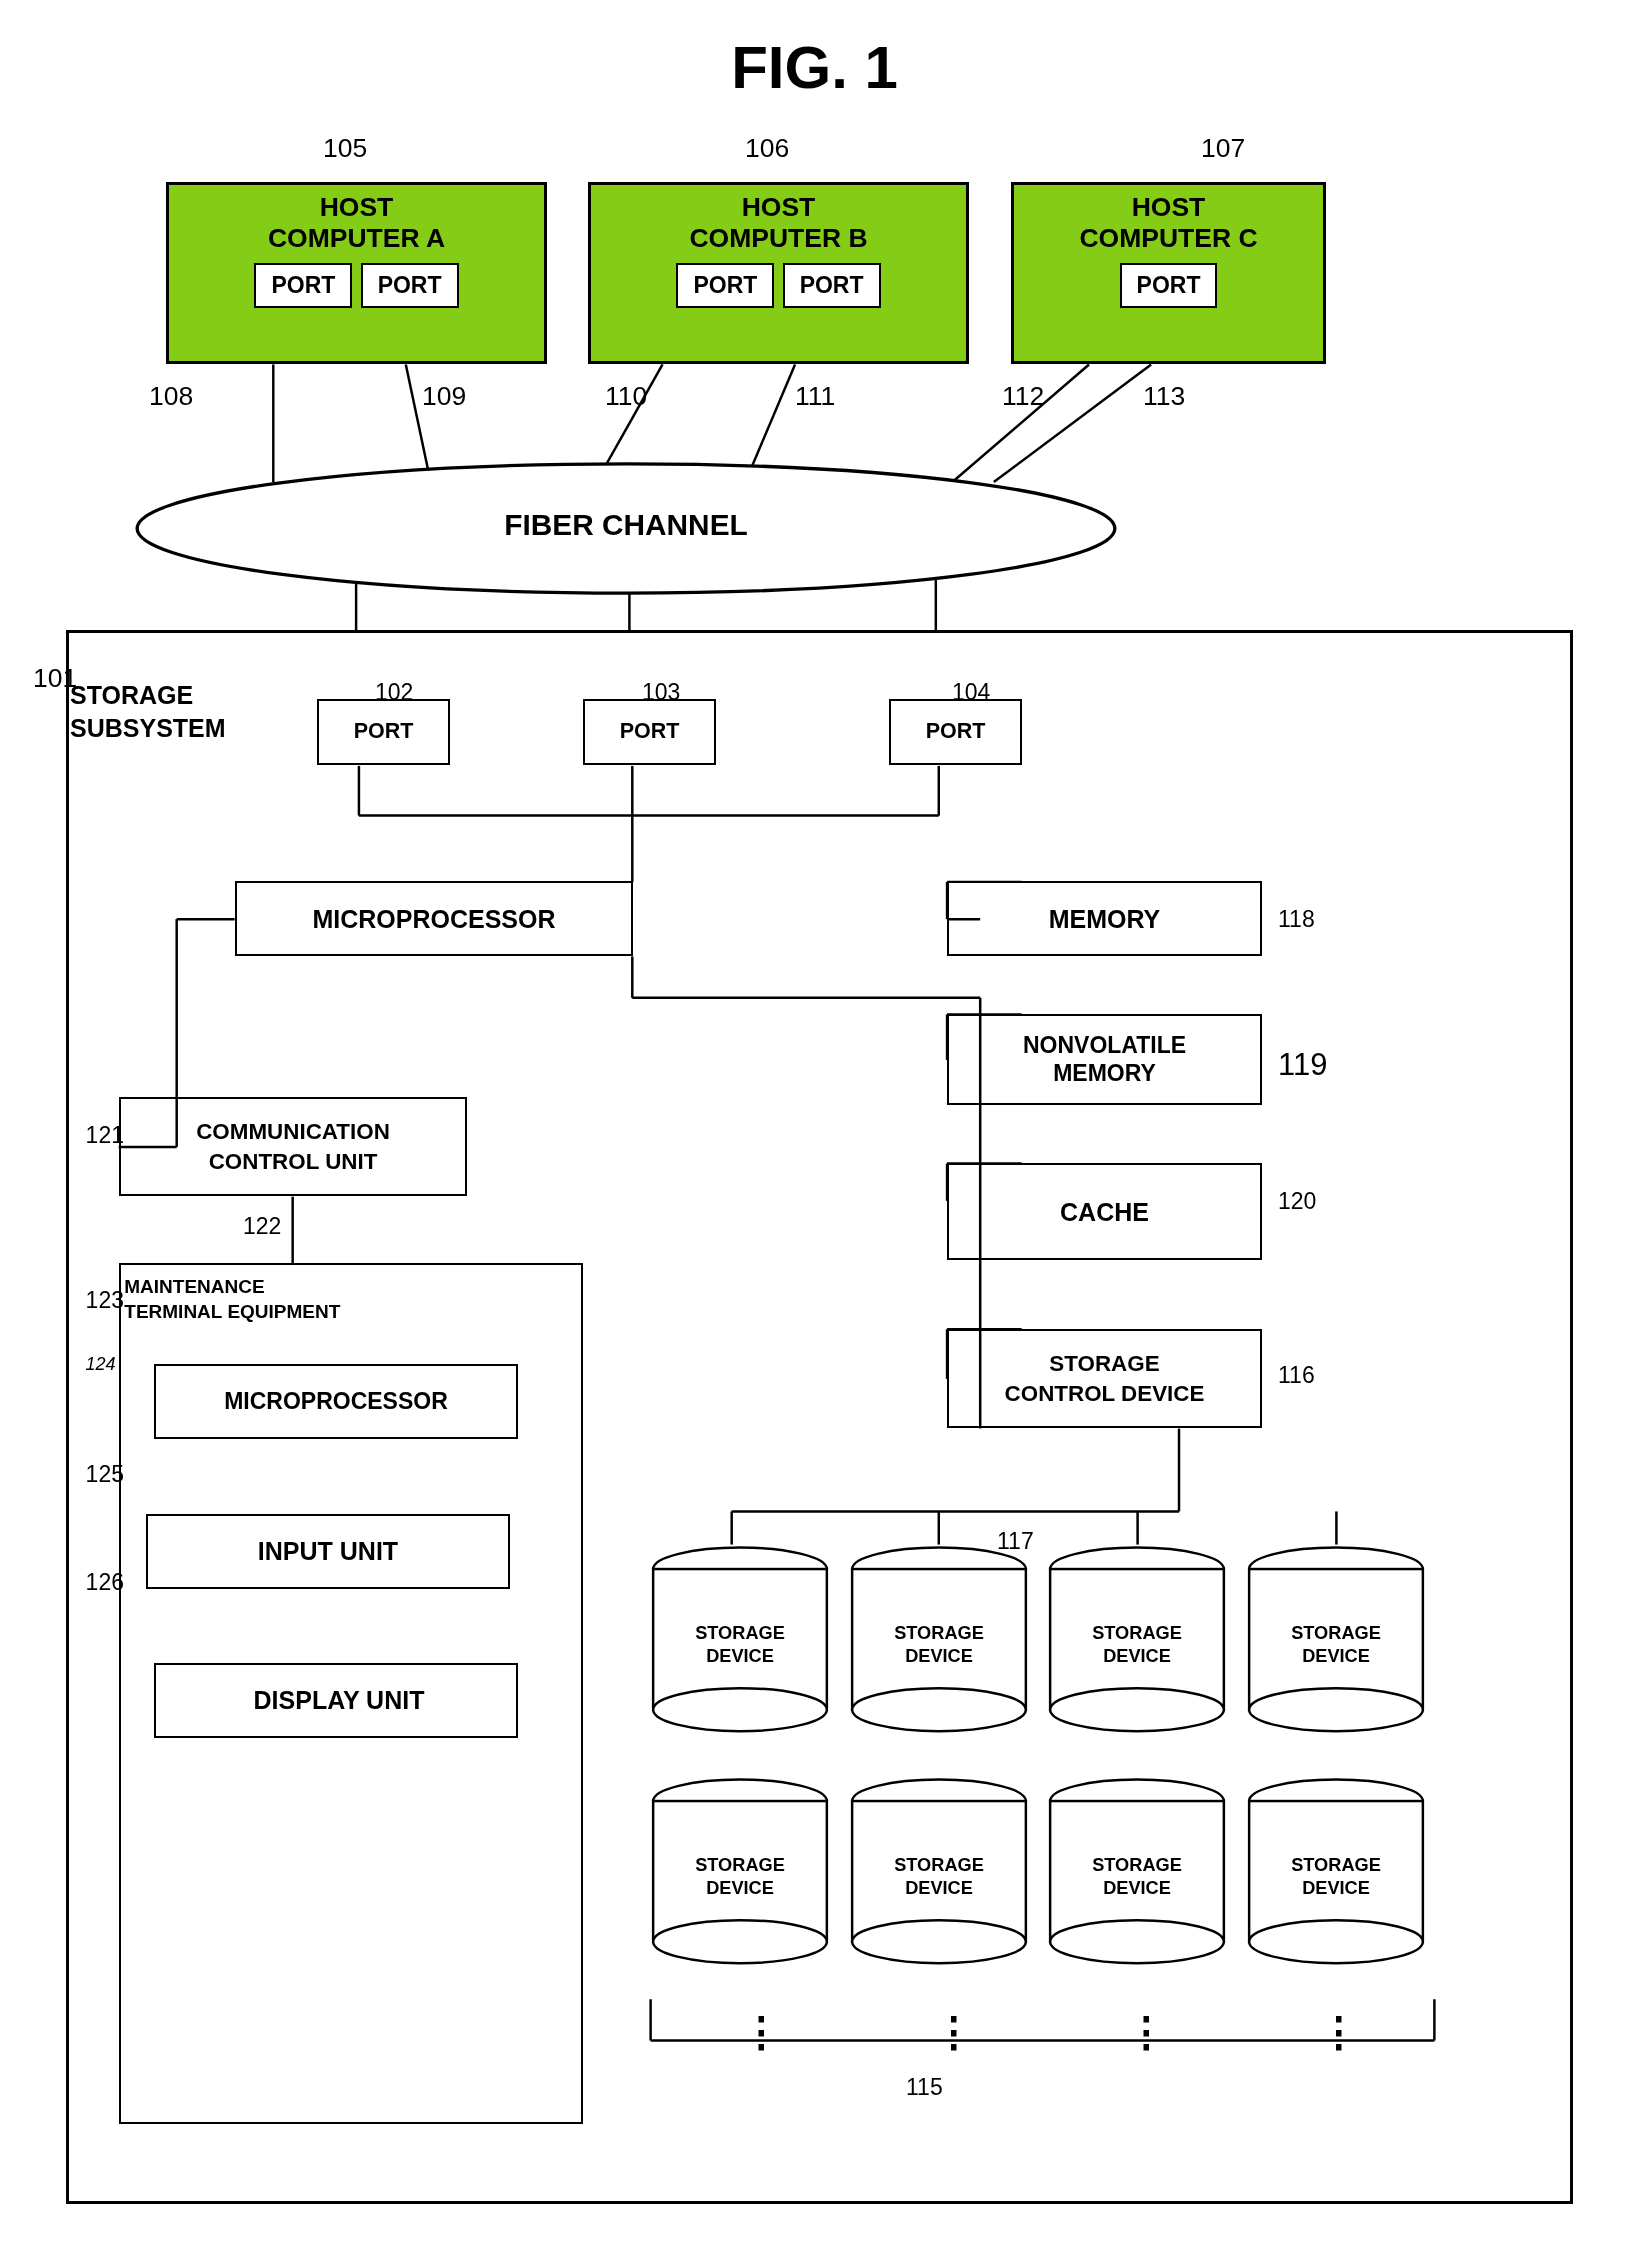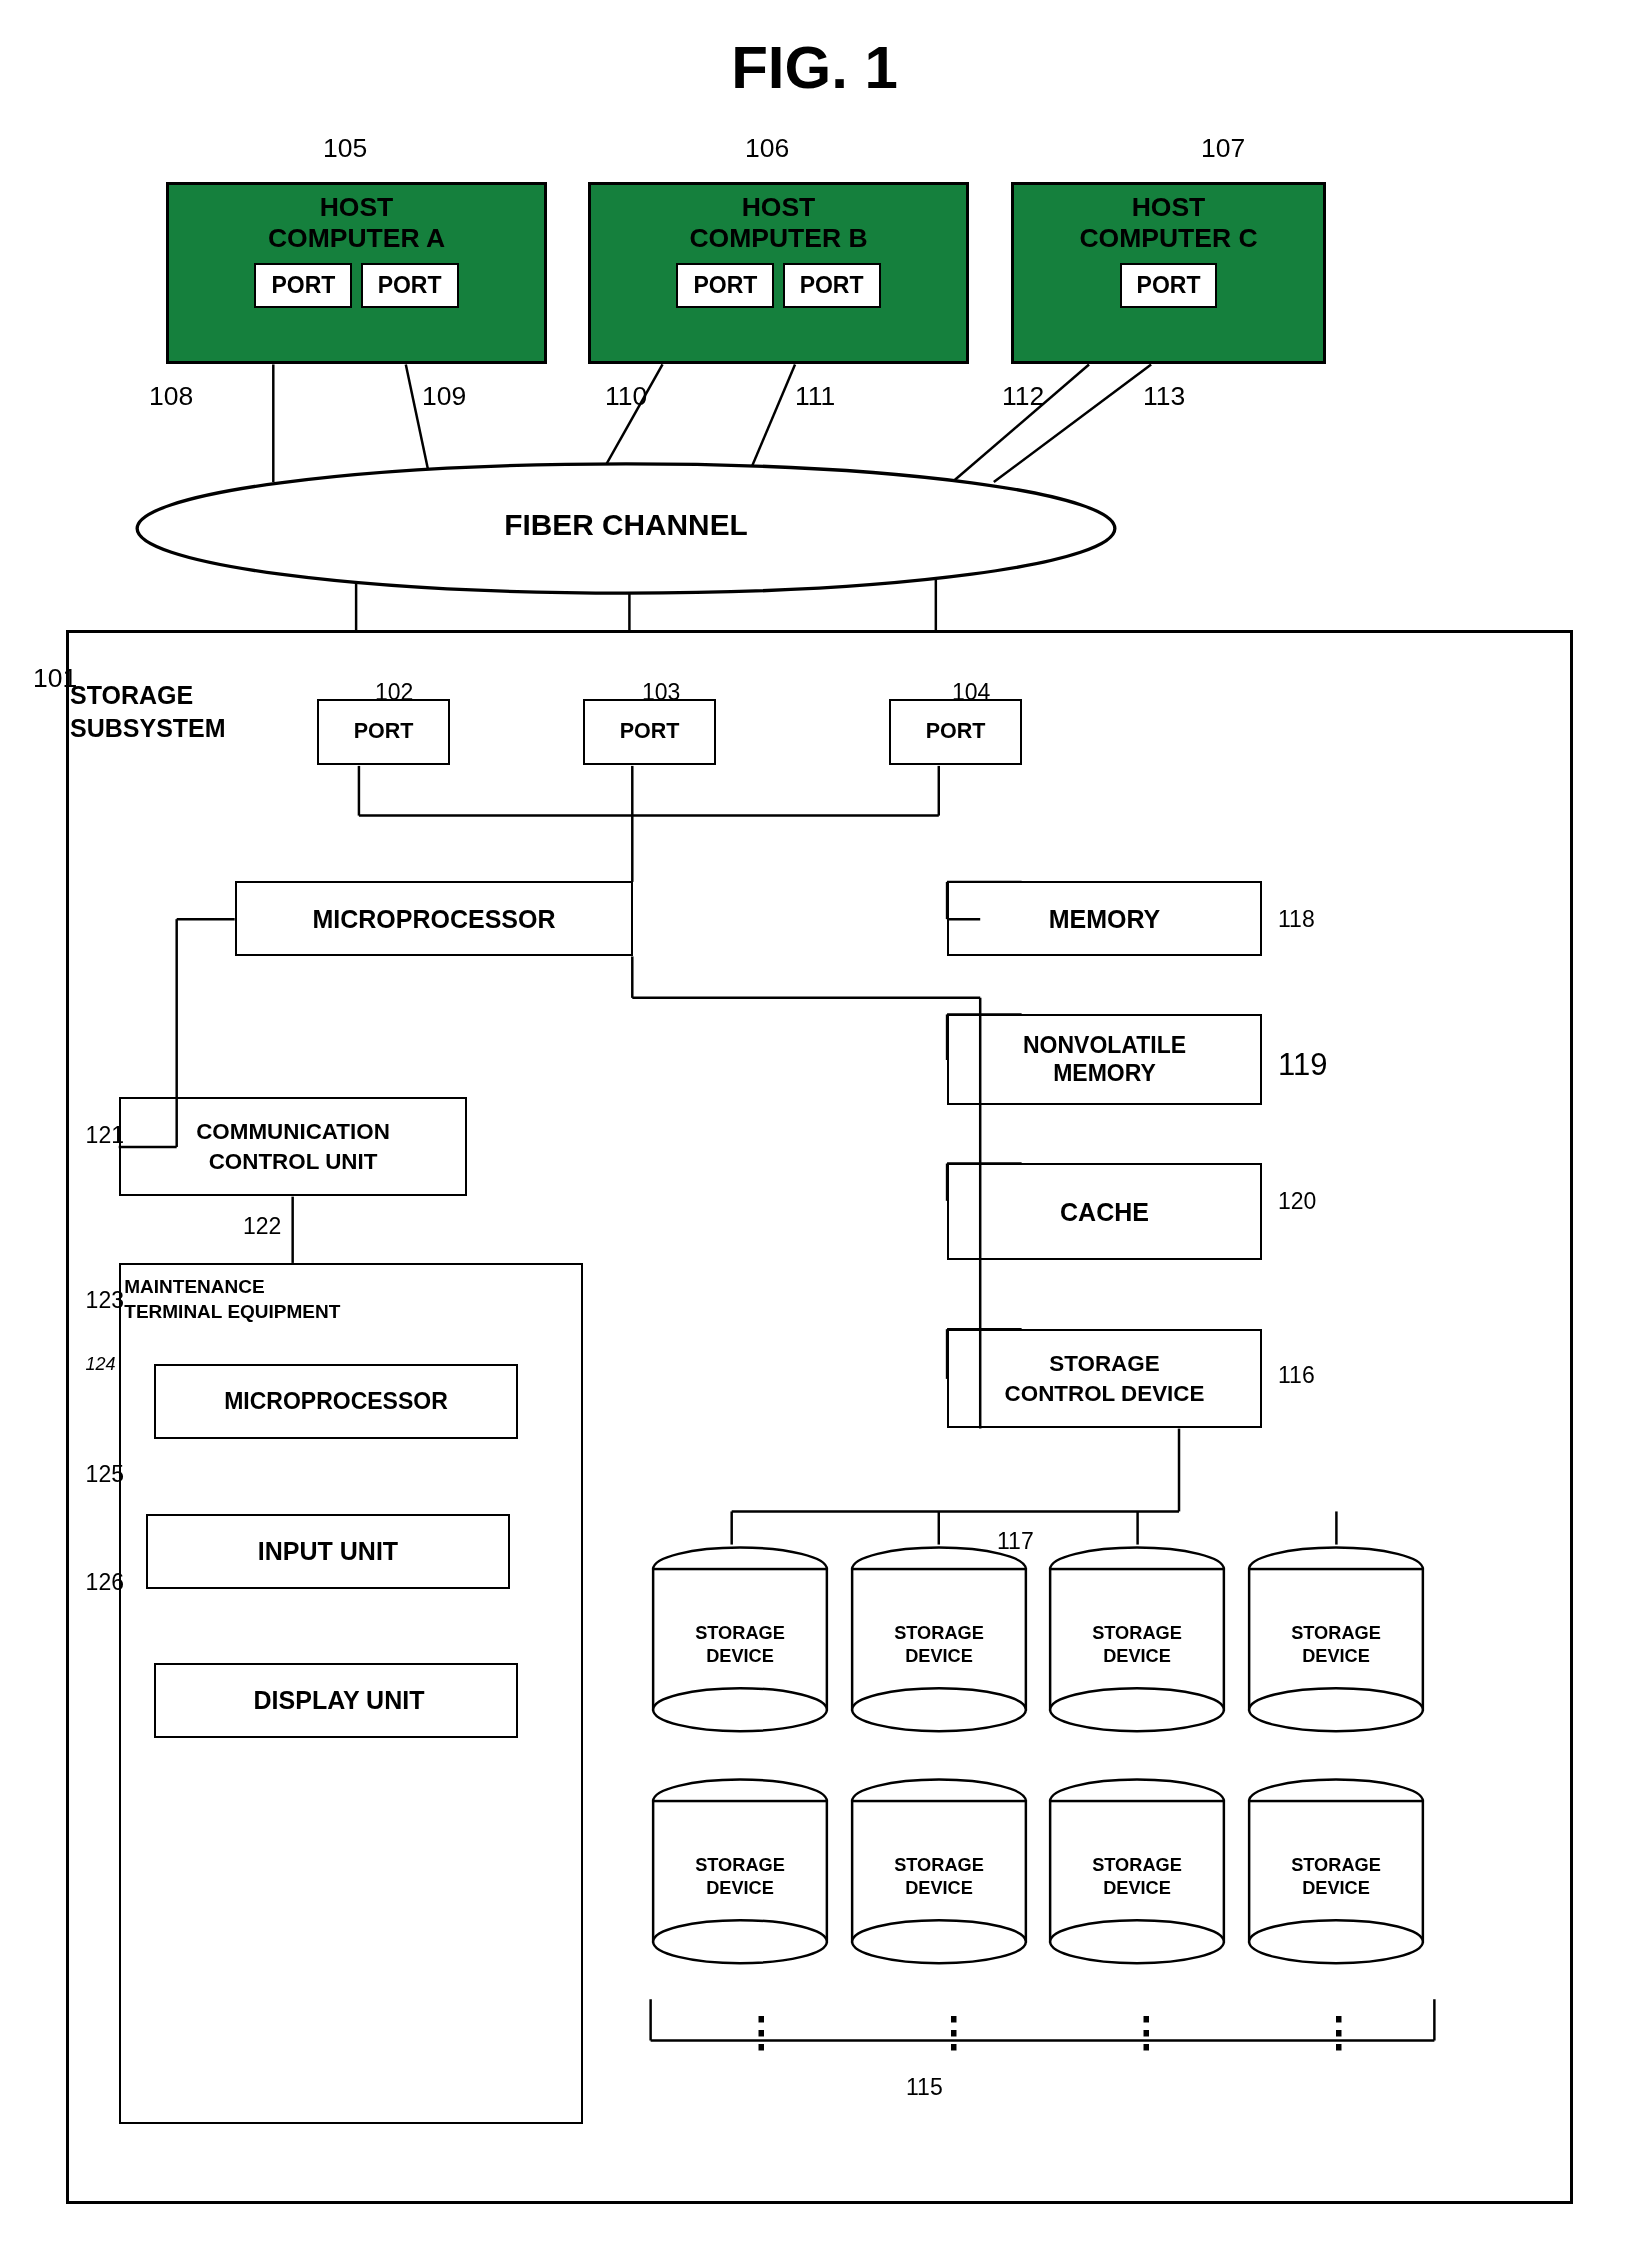--- a/index.html
+++ b/index.html
@@ -22,21 +22,21 @@
       left: 50%;
       transform: translateX(-50%);
       font-size: 60px;
       font-weight: bold;
       font-family: Arial, sans-serif;
     }
     
     .host-box {
       position: absolute;
       border: 3.3px solid #000;
-      background: #15803d;
+      background: #84cc16;
       text-align: center;
     }
     .host-label {
       font-size: 26.5px;
       font-weight: bold;
       line-height: 1.2;
       padding: 6.6px 3.3px 3.3px 3.3px;
     }
     .port-row {
       display: flex;

